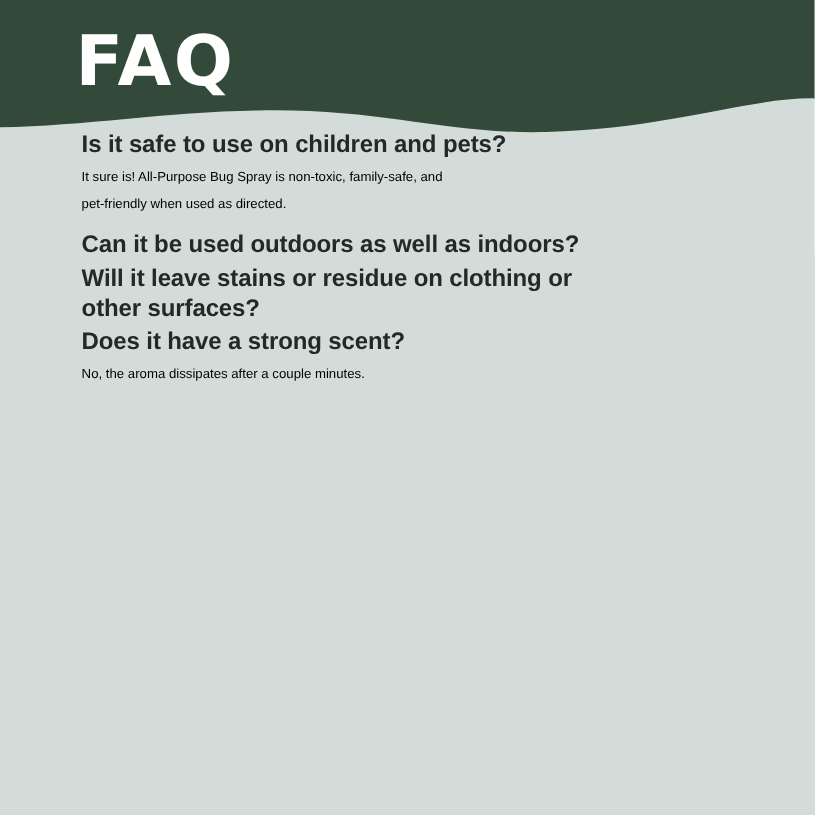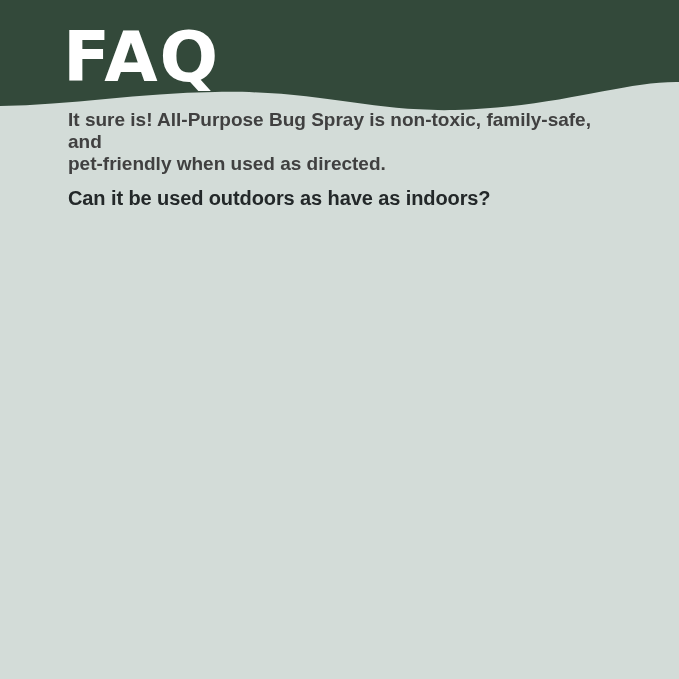--- a/index.html
+++ b/index.html
@@ -20,21 +20,21 @@
     top: 0;
     left: 0;
     display: block;
   }
   .page-title {
     position: absolute;
     left: 63px;
     top: 20px;
     margin: 0;
     font-family: "DejaVu Sans", "Liberation Sans", sans-serif;
-    font-size: 69px;
+    font-size: 58px;
     font-weight: 800;
     letter-spacing: 2px;
     line-height: 1.1;
     color: #ffffff;
   }
   .content {
     position: absolute;
     left: 68px;
     top: 109px;
     width: 552px;
@@ -44,47 +44,54 @@
     margin: 0 0 3px 0;
     font-size: 20px;
     line-height: 25px;
     font-weight: 700;
     letter-spacing: -0.1px;
     color: #232829;
     white-space: pre-line;
   }
   .answer {
     margin: 0 0 11px 0;
-    font-size: 19px;
+    font-size: 11px;
     line-height: 22px;
-    font-weight: 700;
-    color: #404040;
+    font-weight: 400;
+    color: #000000;
     white-space: pre-line;
   }
 </style>
 </head>
 <body>
 
 <div class="page">
 
   <svg class="header-wave-svg" width="679" height="140" viewBox="0 0 679 140" aria-hidden="true">
     <path d="M0,0 L679,0 L679,82 C625,81 560,107 455,110 C370,112 320,90 215,92 C140,93 70,105 0,106 Z" fill="#33493a"></path>
   </svg>
 
   <h1 class="page-title">FAQ</h1>
 
   <div class="content">
 
     <div class="faq-item">
+      <div class="question">Is it safe to use on children and pets?</div>
       <div class="answer">It sure is! All-Purpose Bug Spray is non-toxic, family-safe, and
 pet-friendly when used as directed.</div>
     </div>
 
     <div class="faq-item">
-      <div class="question">Can it be used outdoors as have as indoors?</div>
+      <div class="question">Can it be used outdoors as well as indoors?</div>
     </div>
 
     <div class="faq-item">
+      <div class="question">Will it leave stains or residue on clothing or
+other surfaces?</div>
     </div>
 
+    <div class="faq-item">
+      <div class="question">Does it have a strong scent?</div>
+      <div class="answer">No, the aroma dissipates after a couple minutes.</div>
+    </div>
 
   </div>
 </div>
 
 </body></html>

